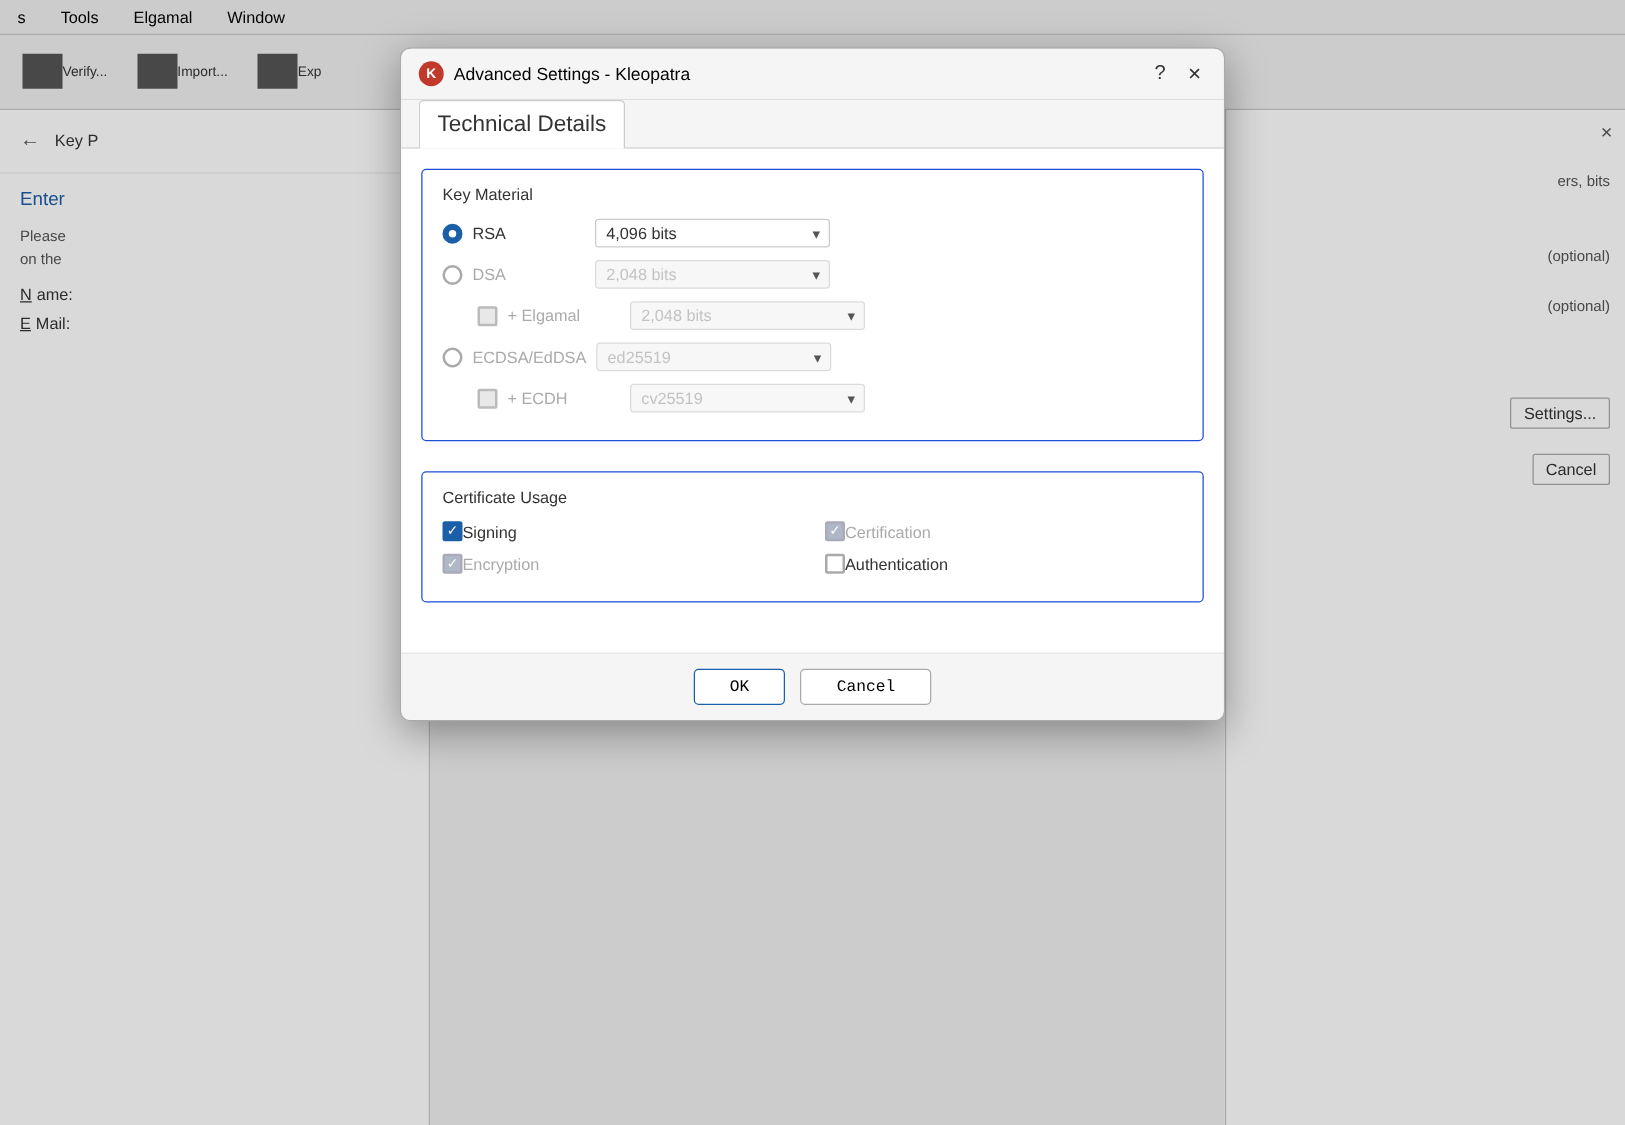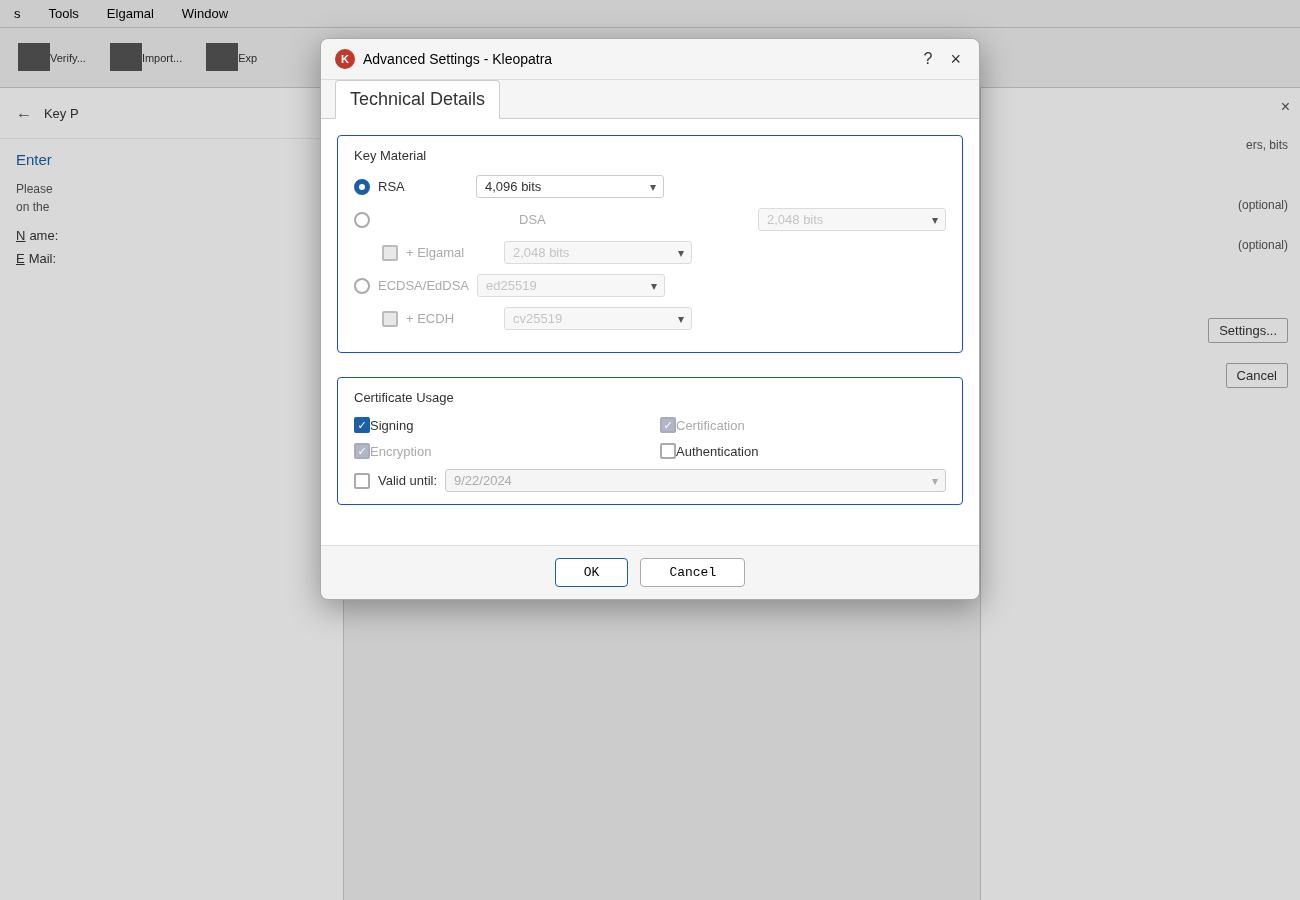--- a/index.html
+++ b/index.html
@@ -568,21 +568,21 @@
           <select class="key-select">
             <option>1,024 bits</option>
             <option>2,048 bits</option>
             <option>3,072 bits</option>
             <option selected="">4,096 bits</option>
           </select>
         </div>
       </div>
 
 
-      <div class="key-row" style="margin-top:6px;justify-content:space-between;">
+      <div class="key-row" style="margin-top:6px;">
         <div class="radio-btn"></div>
         <span class="key-label disabled">DSA</span>
         <div class="select-wrapper">
           <select class="key-select disabled" disabled="">
             <option selected="">2,048 bits</option>
           </select>
         </div>
       </div>
 
       <div class="key-row key-row-sub">
@@ -636,28 +636,20 @@
           <div class="checkbox-btn disabled-checked"></div>
           <span class="cert-label disabled">Encryption</span>
         </div>
 
         <div class="cert-usage-item">
           <div class="checkbox-btn"></div>
           <span class="cert-label">Authentication</span>
         </div>
       </div>
 
-      <div class="valid-row">
-        <div class="checkbox-btn"></div>
-        <span class="valid-label">Valid until:</span>
-        <div class="valid-input-wrapper">
-          <input class="valid-input" type="text" readonly="" value="9/22/2024" style="">
-          <span class="valid-input-arrow">▾</span>
-        </div>
-      </div>
     </div>
 
   </div>
 
   <div class="dialog-footer">
     <button class="dialog-btn dialog-btn-ok">OK</button>
     <button class="dialog-btn dialog-btn-cancel">Cancel</button>
   </div>
 </div>
 

